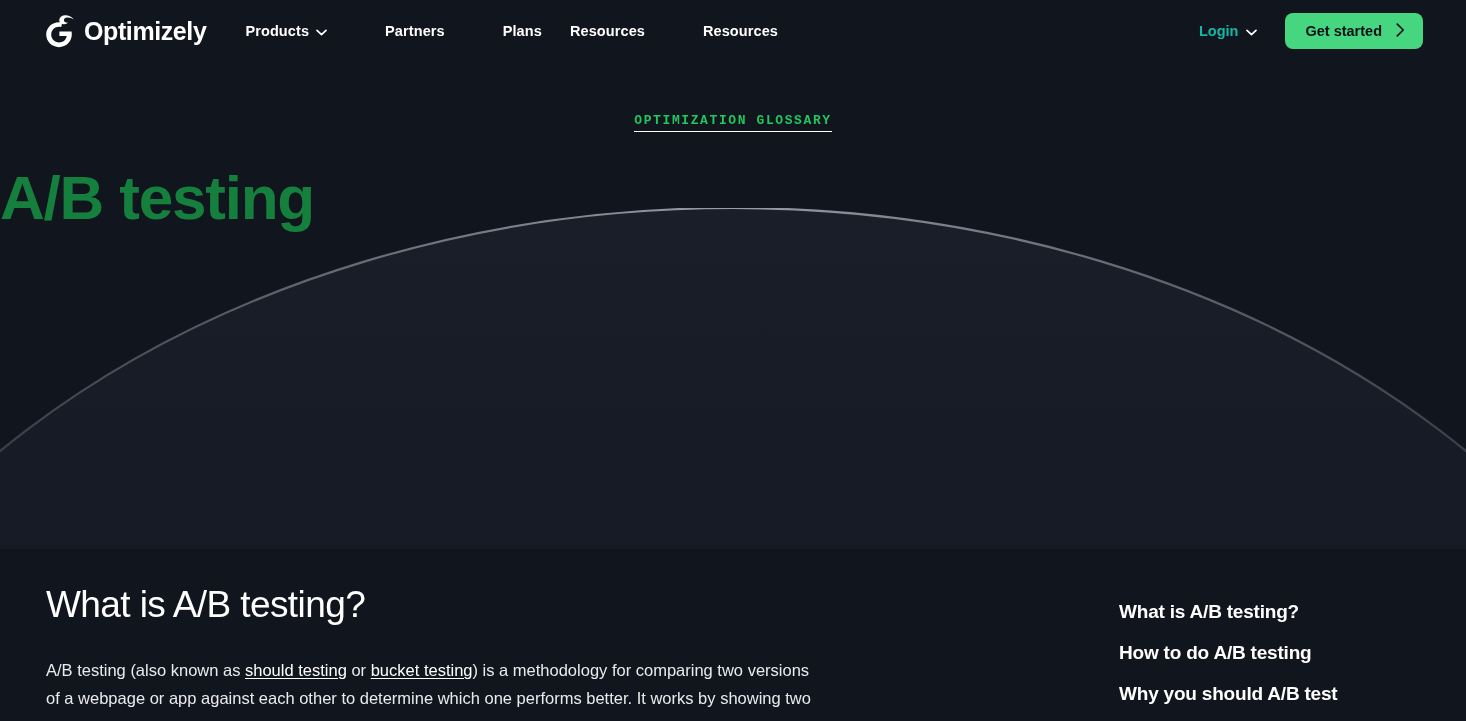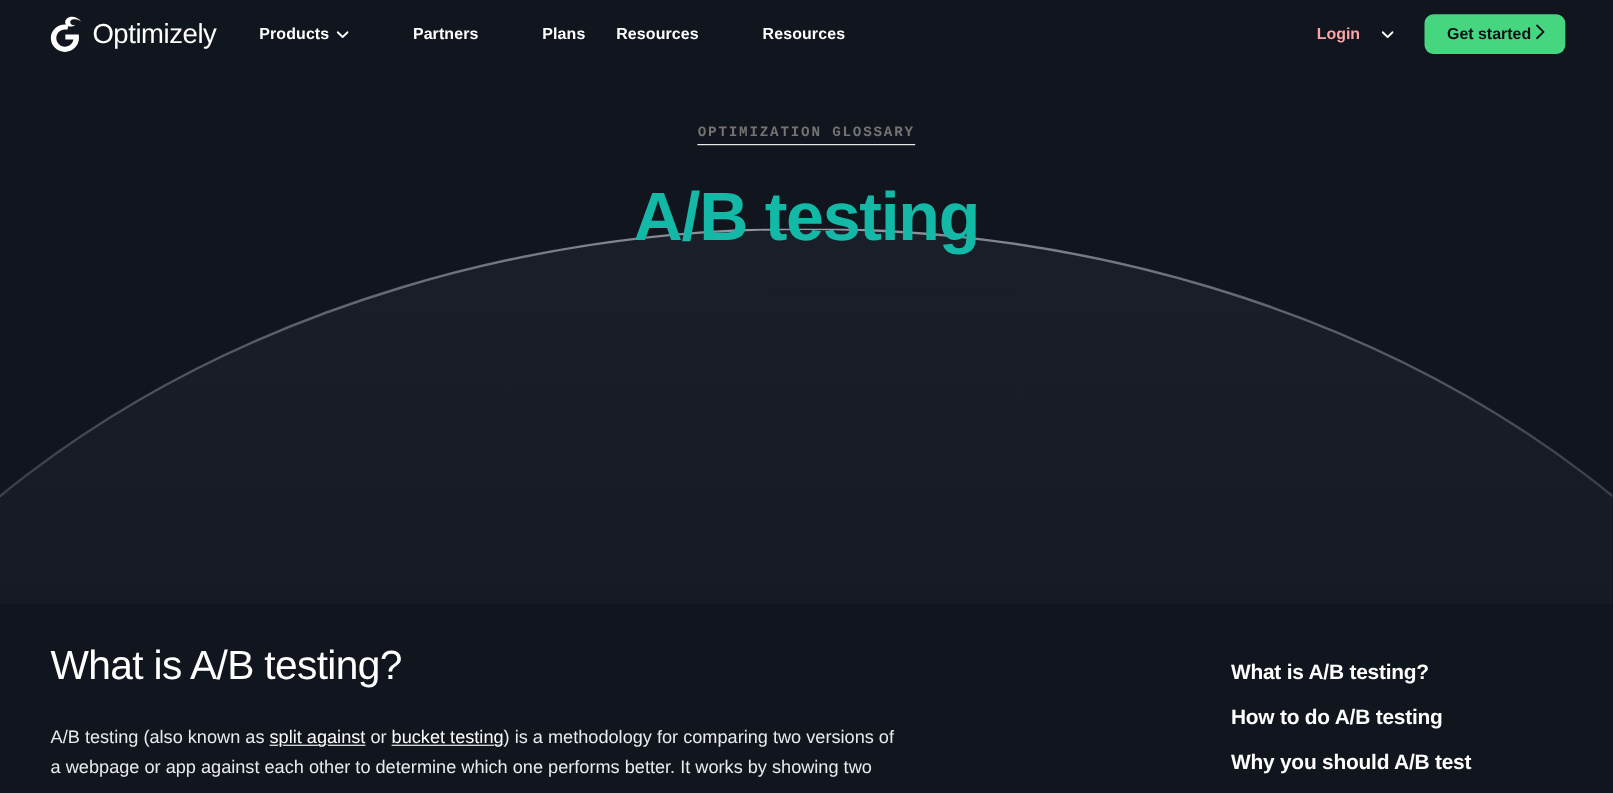--- a/index.html
+++ b/index.html
@@ -40,21 +40,21 @@
   .brand {
     display: flex;
     align-items: center;
     margin-left: 44px;
     gap: 9px;
     cursor: pointer;
   }
   .brand-mark { width: 31px; height: 34px; display: block; flex: none; }
   .brand-name {
     font-size: 25px;
-    font-weight: 400;
+    font-weight: 700;
     letter-spacing: -0.4px;
     color: #ffffff;
     line-height: 1;
     white-space: nowrap;
   }
 
   .nav-links {
     display: flex;
     align-items: flex-start;
     margin-left: 39px;
@@ -87,32 +87,32 @@
     right: 43px;
     top: 0;
     height: 62px;
     display: flex;
     align-items: center;
     gap: 28px;
   }
   .login {
     display: flex;
     align-items: center;
-    gap: 20px;
+    gap: 8px;
     font-size: 14.5px;
     font-weight: 700;
-    color: #fca5a5;
+    color: #14b8a6;
     cursor: pointer;
     white-space: nowrap;
   }
   .cta {
     display: flex;
     align-items: center;
     justify-content: center;
-    gap: 4px;
+    gap: 14px;
     height: 36px;
     padding: 0 18px 0 20px;
     background: #46d680;
     color: #0b1018;
     font-size: 14.5px;
     font-weight: 700;
     border: none;
     border-radius: 8px;
     cursor: pointer;
     font-family: "Liberation Sans", sans-serif;
@@ -141,39 +141,38 @@
   .eyebrow {
     position: absolute;
     top: 51px;
     left: 0;
     width: 1466px;
     text-align: center;
     font-family: "Liberation Mono", monospace;
     font-size: 13px;
     font-weight: 700;
     letter-spacing: 1.6px;
-    color: #737373;
+    color: #22c55e;
     z-index: 5;
   }
   .eyebrow span {
     border-bottom: 1.5px solid #ffffff;
     padding-bottom: 3px;
     cursor: pointer;
   }
 
   .hero-title {
     position: absolute;
     top: 100px;
     left: 0;
     width: 1466px;
-    text-align: center;
     font-size: 62px;
     font-weight: 700;
     letter-spacing: -1.2px;
-    color: #14b8a6;
+    color: #15803d;
     line-height: 1.15;
     z-index: 5;
   }
 
   
   .content {
     position: absolute;
     top: 549px;
     left: 0;
     width: 1174px;
@@ -320,21 +319,21 @@
       <span>OPTIMIZATION GLOSSARY</span>
     </div>
 
     <h1 class="hero-title">A/B testing</h1>
   </div>
 
   <div class="content">
 
     <div class="article">
       <h2>What is A/B testing?</h2>
-      <p><span>A/B testing (also known as </span><a>split against</a><span> or </span><a>bucket testing</a><span>) is a methodology for comparing two versions of a webpage or app against each other to determine which one performs better. It works by showing two</span></p>
+      <p><span>A/B testing (also known as </span><a>should testing</a><span> or </span><a>bucket testing</a><span>) is a methodology for comparing two versions of a webpage or app against each other to determine which one performs better. It works by showing two</span></p>
     </div>
 
     <div class="toc">
       <ul class="toc-list">
         <li class="toc-item">What is A/B testing?</li>
         <li class="toc-item">How to do A/B testing</li>
         <li class="toc-item">Why you should A/B test</li>
       </ul>
     </div>
   </div>

